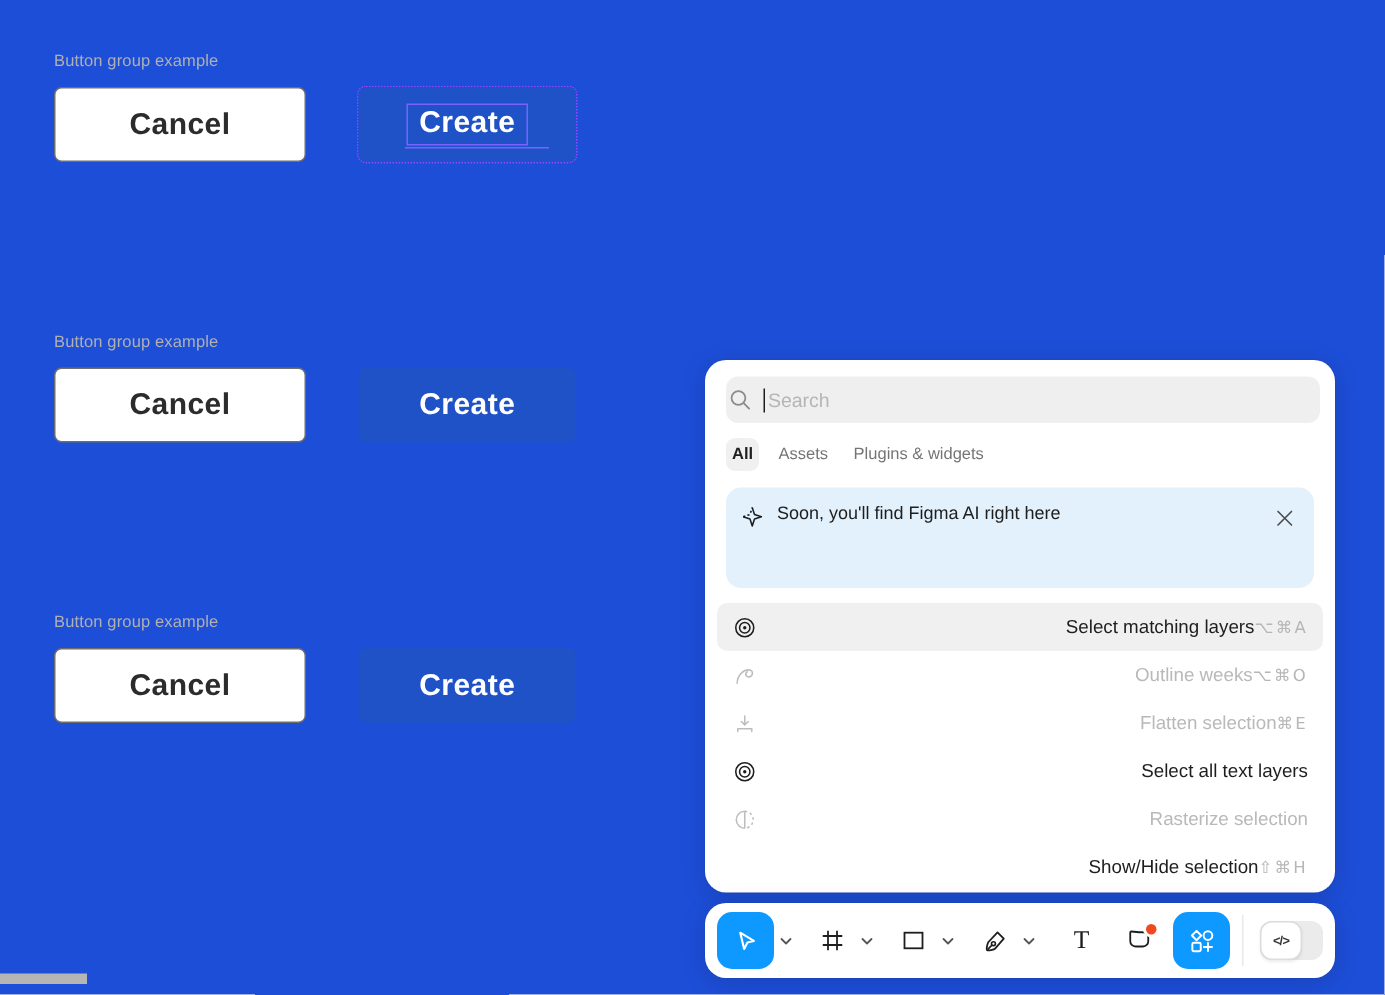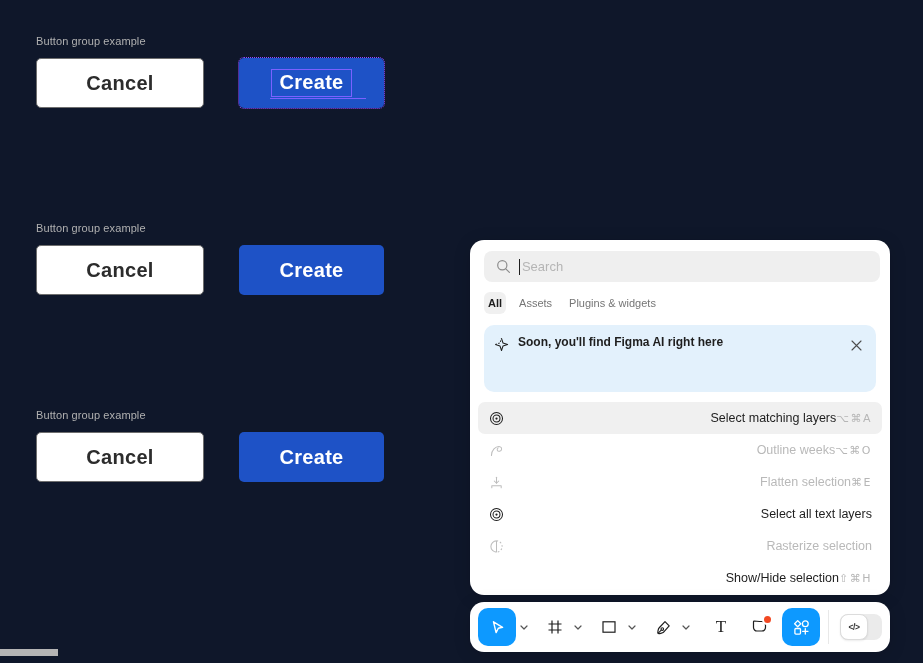--- a/index.html
+++ b/index.html
@@ -1,18 +1,18 @@
 <!DOCTYPE html>
 <html><head>
 <meta charset="utf-8">
 <style>
   * { margin:0; padding:0; box-sizing:border-box; }
   html,body { width:923px; height:663px; background:#ffffff; overflow:hidden;
               font-family:"Liberation Sans", sans-serif; }
-  .stage { position:relative; width:923px; height:663px; background:#0f172a; }
+  .stage { position:relative; width:923px; height:663px; background:#1d4ed8; }
 
   
   .group { position:absolute; left:36px; }
   .group-label { font-size:11px; color:#b0b0b0; margin-bottom:11px; letter-spacing:.1px; }
   .group-row { display:flex; gap:35px; }
   .btn { height:50px; border-radius:5px; display:flex; align-items:center; justify-content:center;
          font-size:20px; font-weight:600; letter-spacing:.3px; border:none; cursor:default;
          font-family:"Liberation Sans", sans-serif; }
   .btn.cancel { width:168px; background:#fff; border:1px solid #6e6e6e; color:#2c2c2c; }
   .btn.create { width:145px; background:#1E52C6; color:#ffffff; position:relative; }
@@ -20,35 +20,35 @@
   .text-outline { display:inline-block; padding:1px 7px 2px; border:1px solid #7B61FF; }
   .baseline-line { position:absolute; left:calc(50% - 42px); top:40px; width:96px; height:1px;
                    background:#7B61FF; }
 
   
   .panel { position:absolute; background:#fff; border-radius:14px;
            box-shadow:0 3px 18px rgba(0,0,0,.14), 0 0 0 .5px rgba(0,0,0,.05); }
   .palette { left:470px; top:240px; width:420px; height:355px; }
 
   .search { position:absolute; left:14px; right:10px; top:11px; height:31px; background:#efefef;
-            border-radius:8px; display:flex; align-items:center; padding:0 12px; }
+            border-radius:8px; display:flex; align-items:center; padding:0 2px; }
   .search svg { flex:0 0 auto; margin-right:8px; }
   .caret { width:1px; height:16px; background:#1e1e1e; margin-right:2px; }
   .search input { border:none; outline:none; background:transparent; font-size:13px; color:#1e1e1e;
                   width:100%; font-family:"Liberation Sans", sans-serif; }
   .search input::placeholder { color:#b5b5b5; }
 
   .tabs { position:absolute; left:14px; top:52px; display:flex; gap:9px; align-items:center; }
   .tab { font-size:11px; color:#757575; padding:5px 4px; border-radius:6px; cursor:default; }
   .tab.active { background:#f0f0f0; color:#1e1e1e; font-weight:700; }
 
   .banner { position:absolute; left:14px; right:14px; top:85px; height:67px; background:#E3F1FC;
             border-radius:10px; padding:10px 12px 10px 10px; display:flex; }
   .banner-icon { flex:0 0 24px; padding-top:2px; }
-  .banner-title { font-size:12px; font-weight:700; color:#1e1e1e; margin-bottom:3px;text-align:right; }
+  .banner-title { font-size:12px; font-weight:400; color:#1e1e1e; margin-bottom:3px;text-align:right; }
   .banner-desc { font-size:11.5px; color:#757575; line-height:1.5; max-width:332px; }
   .banner-close { position:absolute; right:12px; top:12px; width:16px; height:16px; display:flex;
                   align-items:center; justify-content:center; cursor:default; }
 
   .menu { position:absolute; left:8px; right:8px; top:162px; }
   .mi { display:flex; align-items:center; height:32px; border-radius:7px; padding:0 10px; }
   .mi.hl { background:#f0f0f0; }
   .mi-icon { width:16px; height:16px; margin-right:14px; display:flex; align-items:center;
              justify-content:center; }
   .mi-label { flex:1; font-size:12.5px; color:#1e1e1e;text-align:right; }

